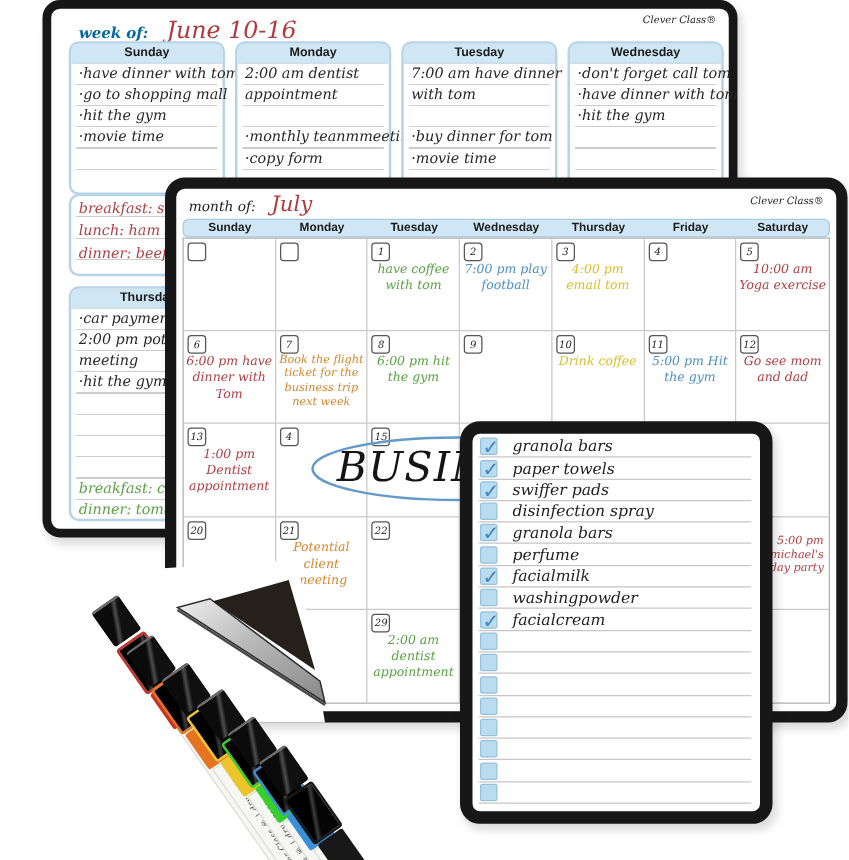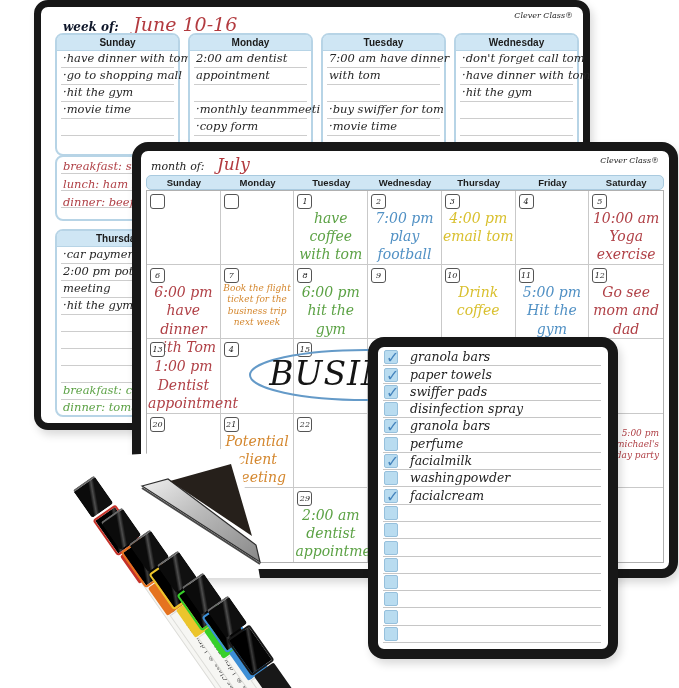--- a/index.html
+++ b/index.html
@@ -7,21 +7,21 @@
           font-family:"Liberation Sans",sans-serif;}
   .script{font-family:"DejaVu Serif",serif;font-style:italic;}
 
   
   .board{position:absolute;background:#fff;border:7px solid #171717;border-radius:14px;
          box-shadow:3px 5px 8px rgba(0,0,0,.15);}
 
   
   #weekly-board{left:34px;top:0;width:542px;height:416px;z-index:1;}
   .w-title{position:absolute;left:22px;top:6px;white-space:nowrap;}
-  .w-title .lbl{font-size:12px;color:#0f172a;font-weight:bold;font-style:italic;}
+  .w-title .lbl{font-size:12px;color:#0369a1;font-weight:bold;font-style:italic;}
   .w-title .val{font-size:19px;color:#b23a3f;margin-left:10px;}
   #weekly-days{position:absolute;left:14px;top:26px;display:flex;gap:8px;}
   .day-panel{position:relative;width:121px;height:119px;background:#fff;
              border:2px solid #b7d4e6;border-radius:8px;}
   .day-head{height:15px;line-height:15px;text-align:center;font-size:10px;font-weight:bold;
             color:#1b1b1b;background:#cfe6f4;border-radius:5px 5px 0 0;
             border-bottom:1px solid #b7d4e6;}
   .ruling{position:absolute;left:4px;right:4px;
           background:repeating-linear-gradient(180deg,transparent 0,transparent 16px,#cdcdcd 16px,#cdcdcd 17px);}
   .day-panel .ruling{top:16px;bottom:2px;}
@@ -50,21 +50,21 @@
   #month-grid{position:absolute;left:5px;right:5px;top:39px;bottom:6px;display:grid;
               grid-template-columns:repeat(7,1fr);grid-template-rows:repeat(5,1fr);
               border:1px solid #b0b0b0;}
   .mcell{position:relative;border-right:1px solid #c9c9c9;border-bottom:1px solid #c9c9c9;}
   .mcell:nth-child(7n){border-right:none;}
   .mcell:nth-child(n+29){border-bottom:none;}
   .chip{position:absolute;left:3px;top:3px;width:13px;height:13px;border:1px solid #555;
         border-radius:3px;font-family:"DejaVu Serif",serif;font-style:italic;font-size:8px;
         line-height:13px;text-align:center;color:#222;background:#fff;}
   .mentry{position:absolute;left:1px;right:1px;top:18px;text-align:center;
-          font-family:"DejaVu Serif",serif;font-style:italic;font-size:14px;line-height:1.3;}
+          font-family:"DejaVu Serif",serif;font-style:italic;font-size:10px;line-height:1.3;}
   .mentry.long{font-size:9px;line-height:1.25;}
   .mentry.right{text-align:right;padding-right:3px;top:14px;}
   #business{position:absolute;left:100px;top:194px;width:250px;height:58px;text-align:center;}
   #business svg{position:absolute;left:0;top:0;}
   #business span{position:relative;font-family:"DejaVu Serif",serif;font-style:italic;
                  font-size:33px;letter-spacing:1px;color:#141414;line-height:58px;}
 
   
   #curl{position:absolute;left:120px;top:440px;z-index:3;}
 
@@ -121,21 +121,21 @@
           <span class="entry" style="top: 16px;">2:00 am dentist</span>
           <span class="entry" style="top: 33px;">appointment</span>
           <span class="entry" style="top: 67px;">·monthly teanmmeeting</span>
           <span class="entry" style="top: 84px;">·copy form</span>
         </div>
         <div class="day-panel">
           <div class="day-head">Tuesday</div>
           <div class="ruling"></div>
           <span class="entry" style="top: 16px;">7:00 am have dinner</span>
           <span class="entry" style="top: 33px;">with tom</span>
-          <span class="entry" style="top: 67px;">·buy swiffer for tom</span>
+          <span class="entry" style="top: 67px;">·buy dinner for tom</span>
           <span class="entry" style="top: 84px;">·movie time</span>
         </div>
         <div class="day-panel">
           <div class="day-head">Wednesday</div>
           <div class="ruling"></div>
           <span class="entry" style="top: 16px;">·don't forget call tom</span>
           <span class="entry" style="top: 33px;">·have dinner with tom</span>
           <span class="entry" style="top: 50px;">·hit the gym</span>
         </div>
       </div>

